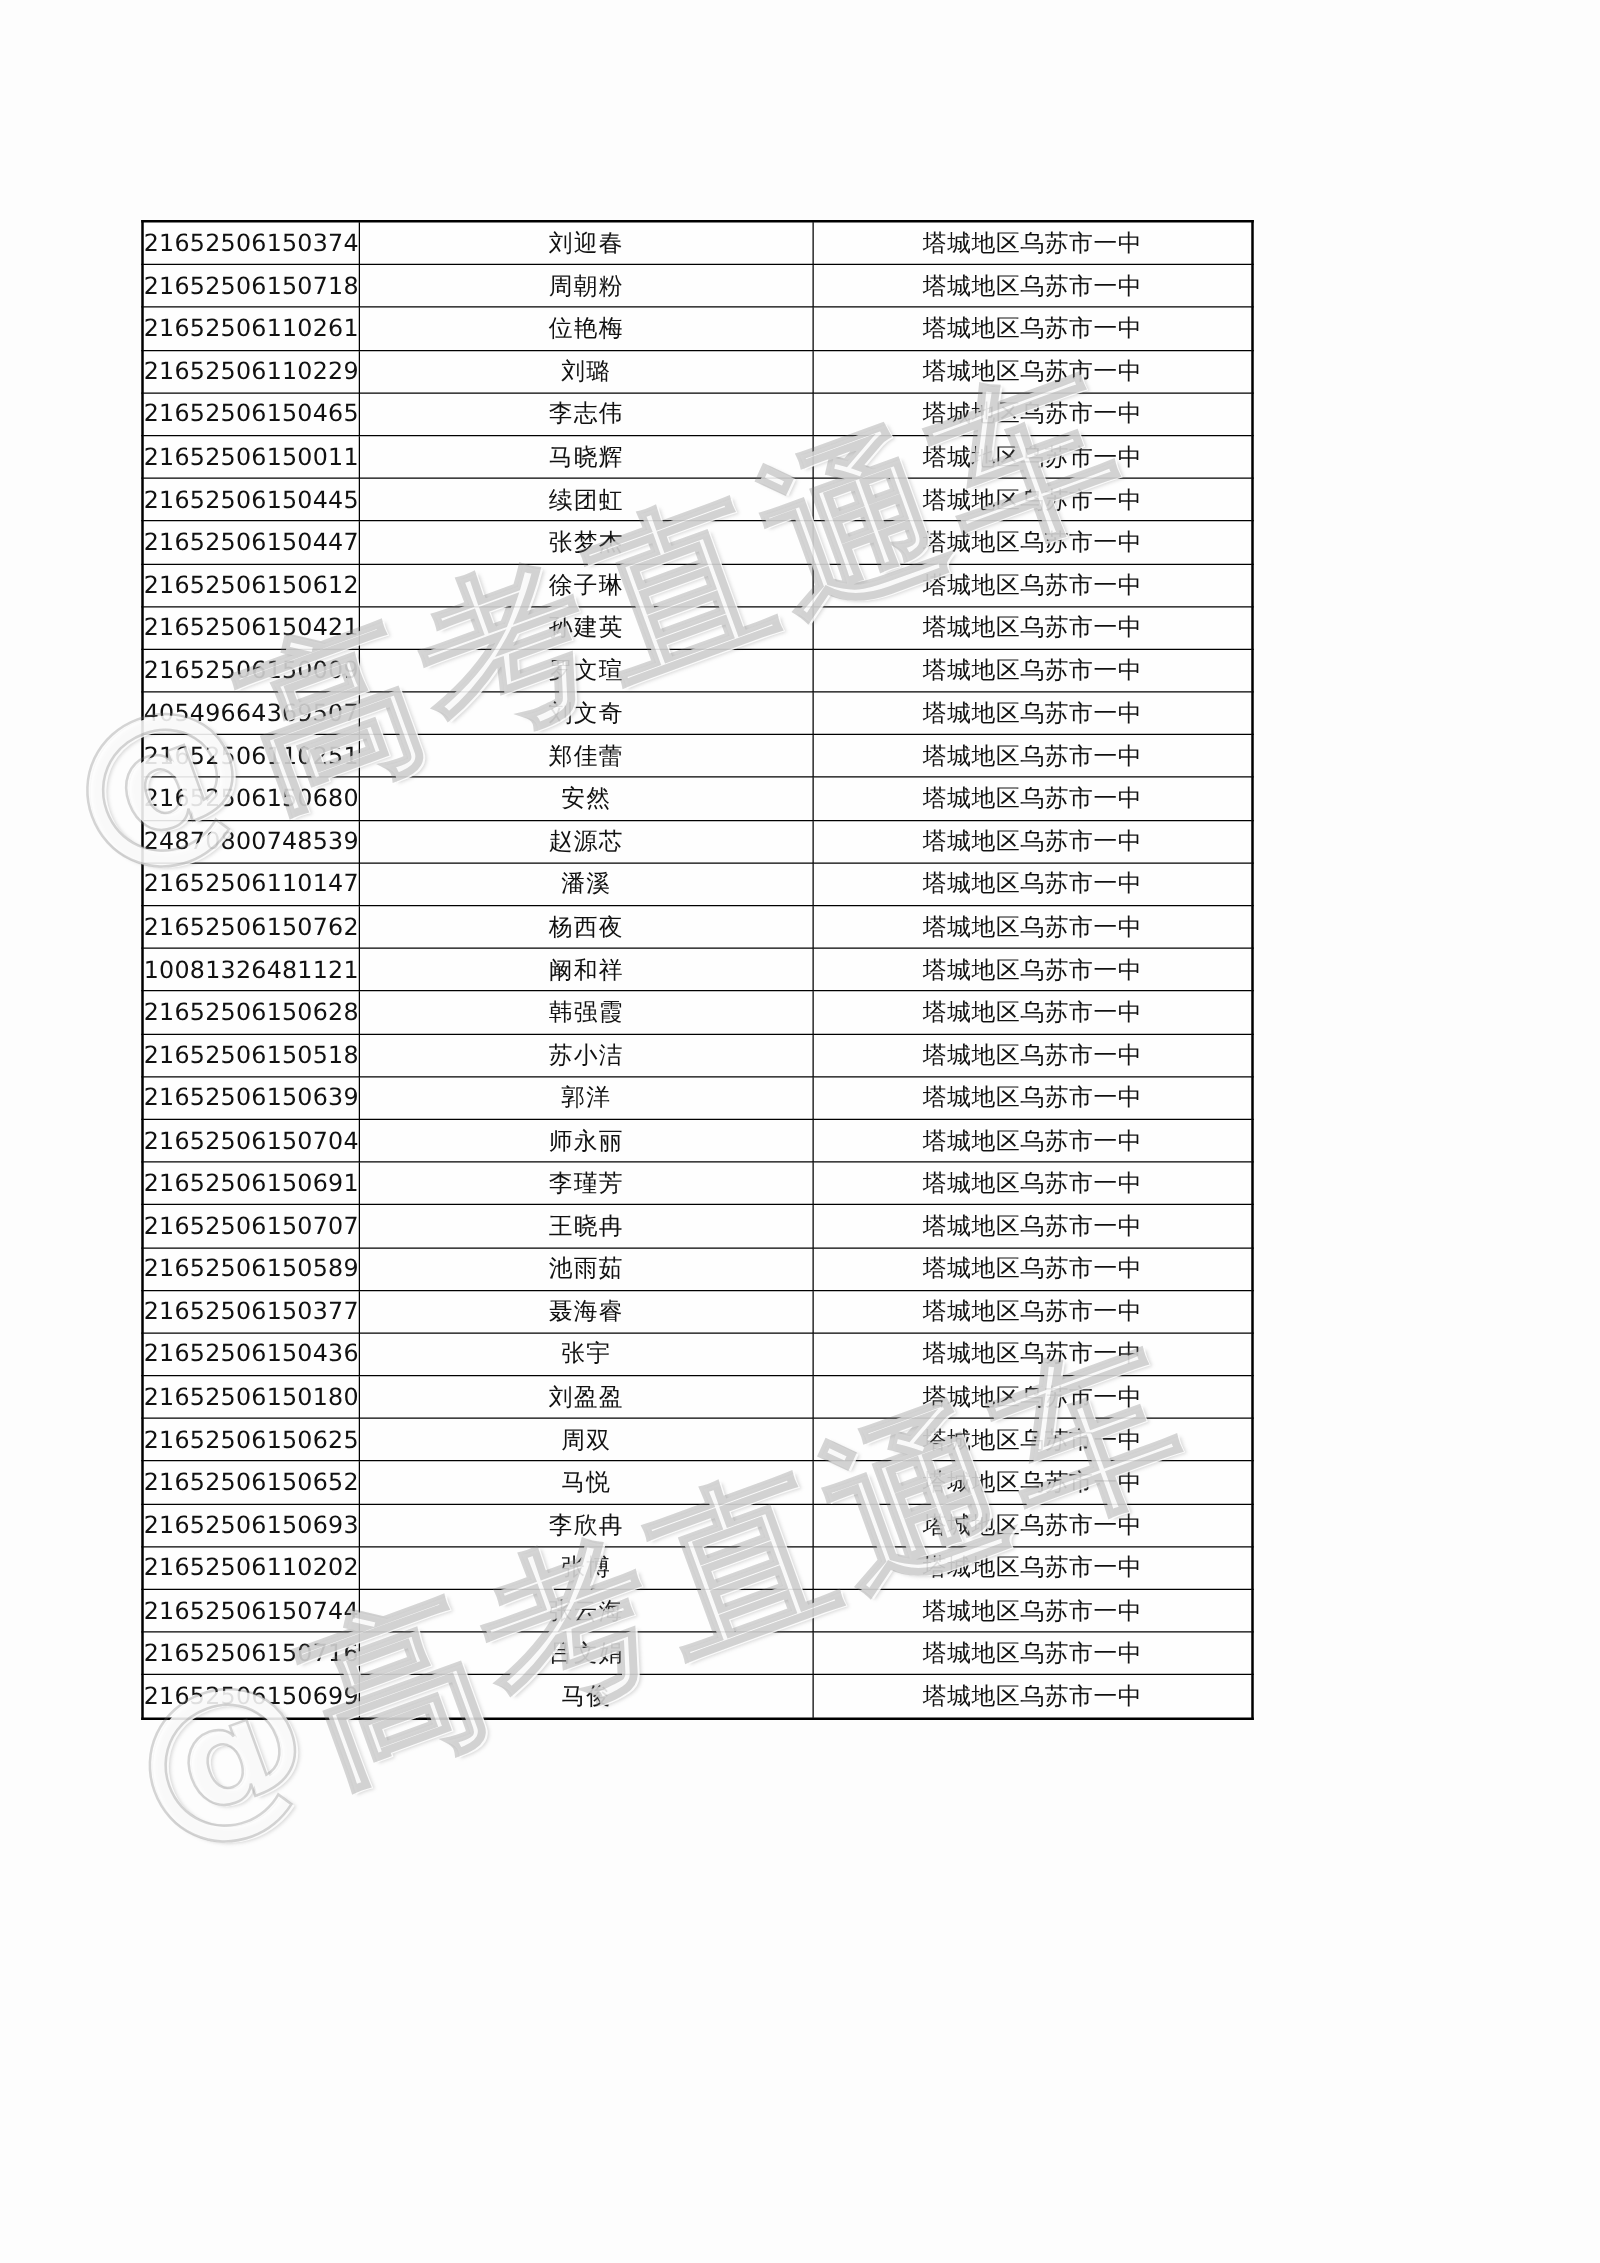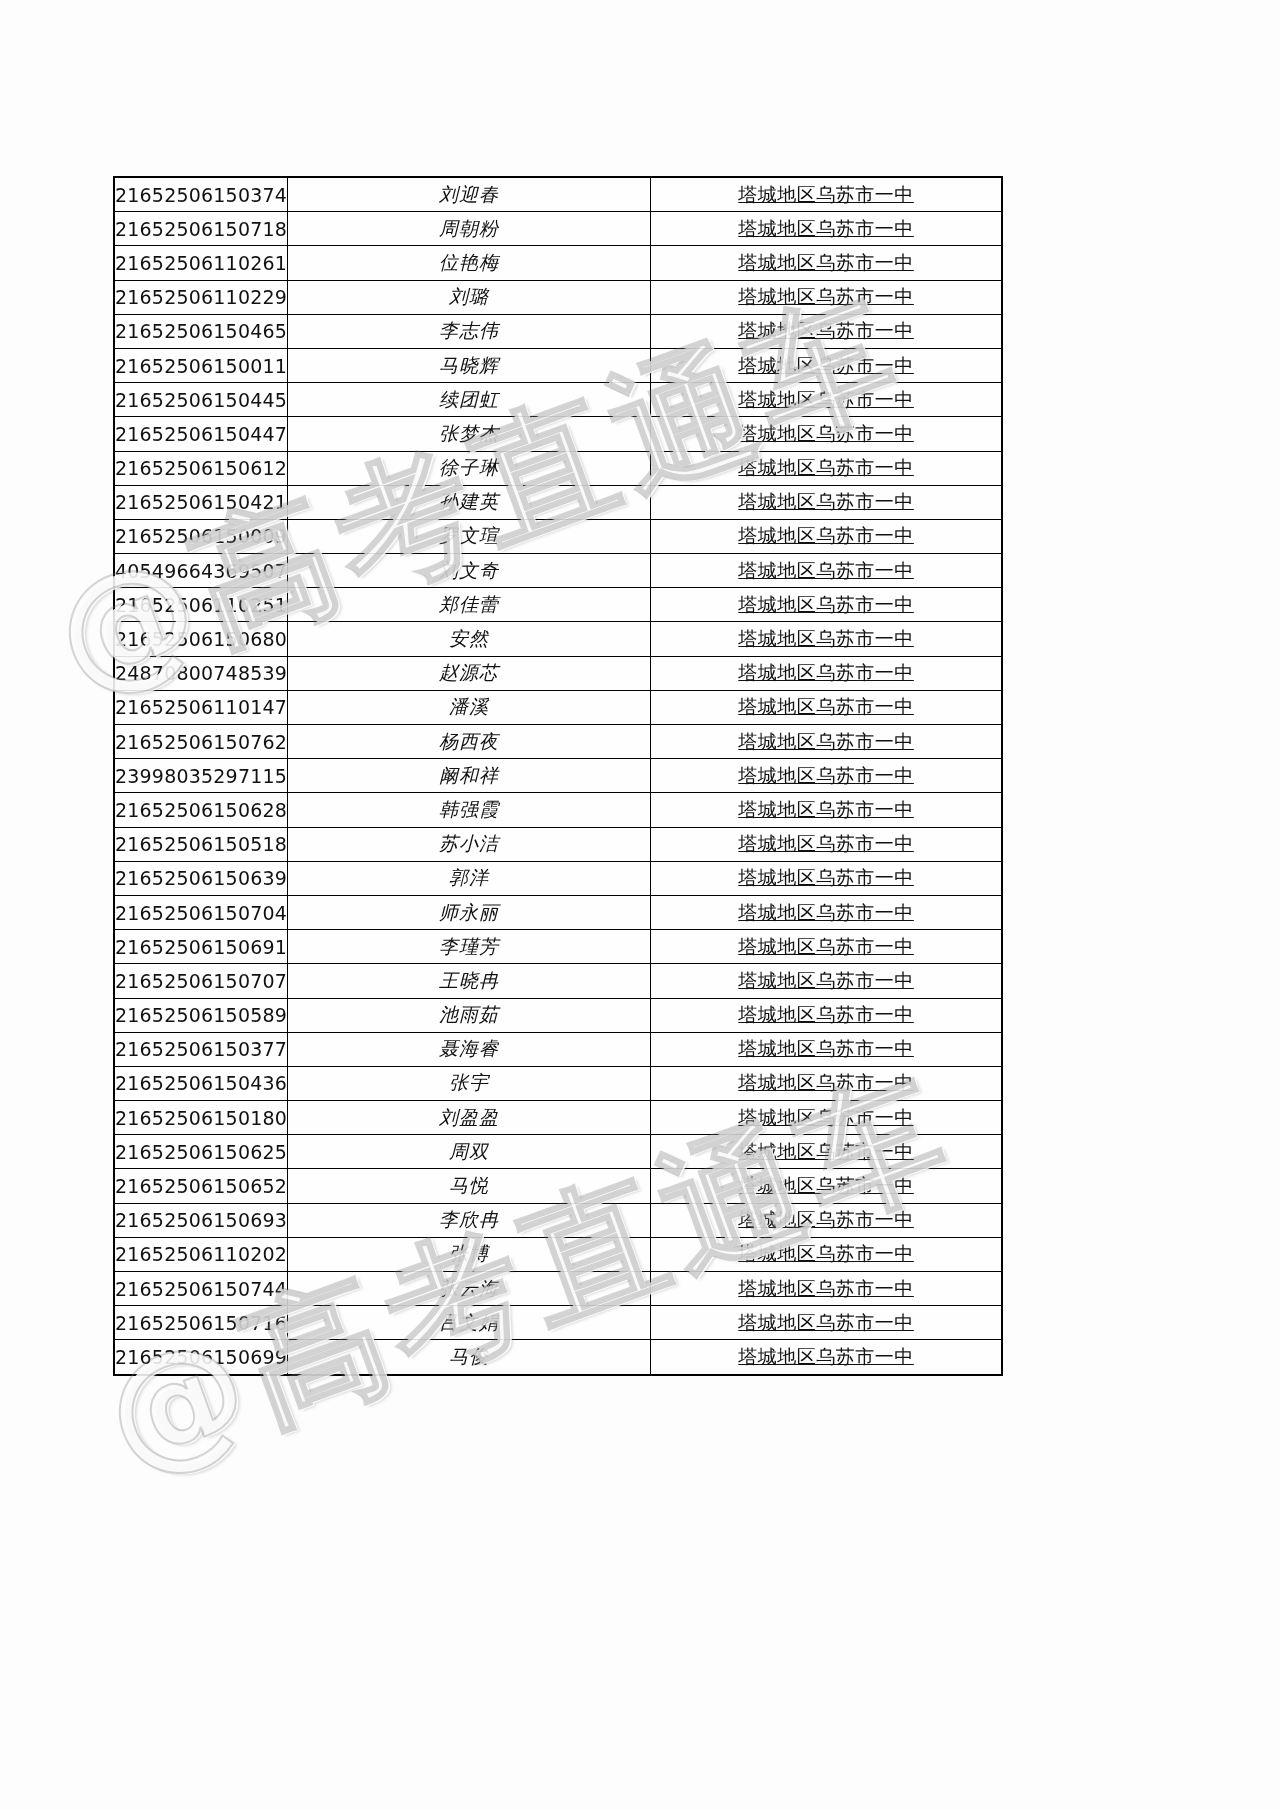--- a/index.html
+++ b/index.html
@@ -80,27 +80,25 @@
   td.c-id {
     width: 172px;
     letter-spacing: 0.2px;
     font-family: "Liberation Sans", "DejaVu Sans", sans-serif;
     font-size: 19.5px;
   }
   td.c-name {
     width: 362px;
     font-size: 19.5px;
     letter-spacing: 1px;
-    font-style: italic;
   }
   td.c-school {
     width: 350px;
     font-size: 19.5px;
     letter-spacing: 0.5px;
-    text-decoration: underline;
   }
   
   table.roster {
     border: 2px solid #000;
   }
 </style>
 </head>
 <body>
 
 <div class="page">
@@ -187,21 +185,21 @@
             <td class="c-id">21652506110147</td>
             <td class="c-name">潘溪</td>
             <td class="c-school">塔城地区乌苏市一中</td>
           </tr>
           <tr>
             <td class="c-id">21652506150762</td>
             <td class="c-name">杨西夜</td>
             <td class="c-school">塔城地区乌苏市一中</td>
           </tr>
           <tr>
-            <td class="c-id">23998035297115</td>
+            <td class="c-id">10081326481121</td>
             <td class="c-name">阚和祥</td>
             <td class="c-school">塔城地区乌苏市一中</td>
           </tr>
           <tr>
             <td class="c-id">21652506150628</td>
             <td class="c-name">韩强霞</td>
             <td class="c-school">塔城地区乌苏市一中</td>
           </tr>
           <tr>
             <td class="c-id">21652506150518</td>

